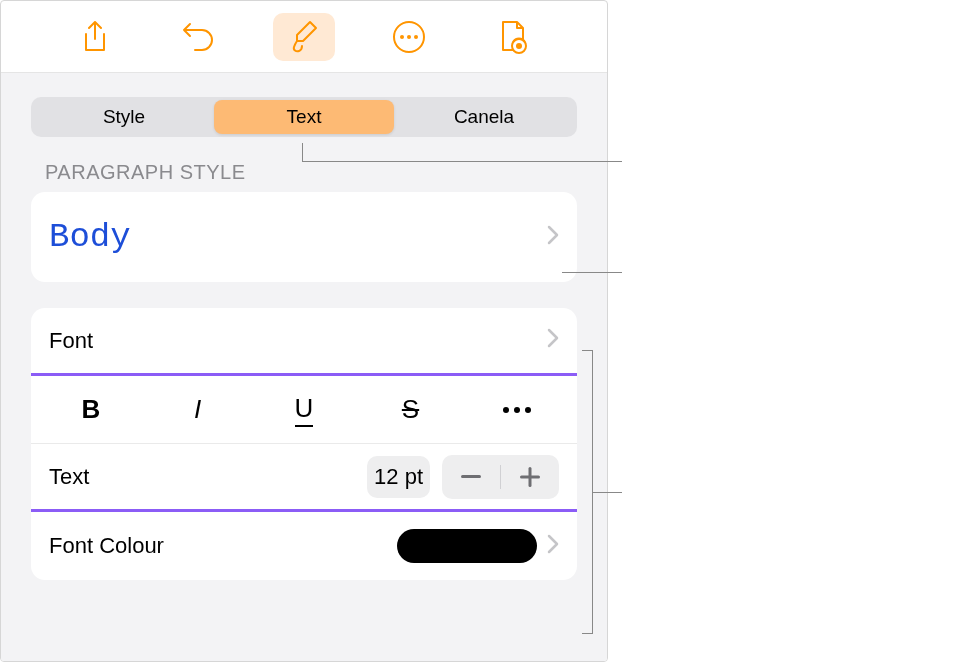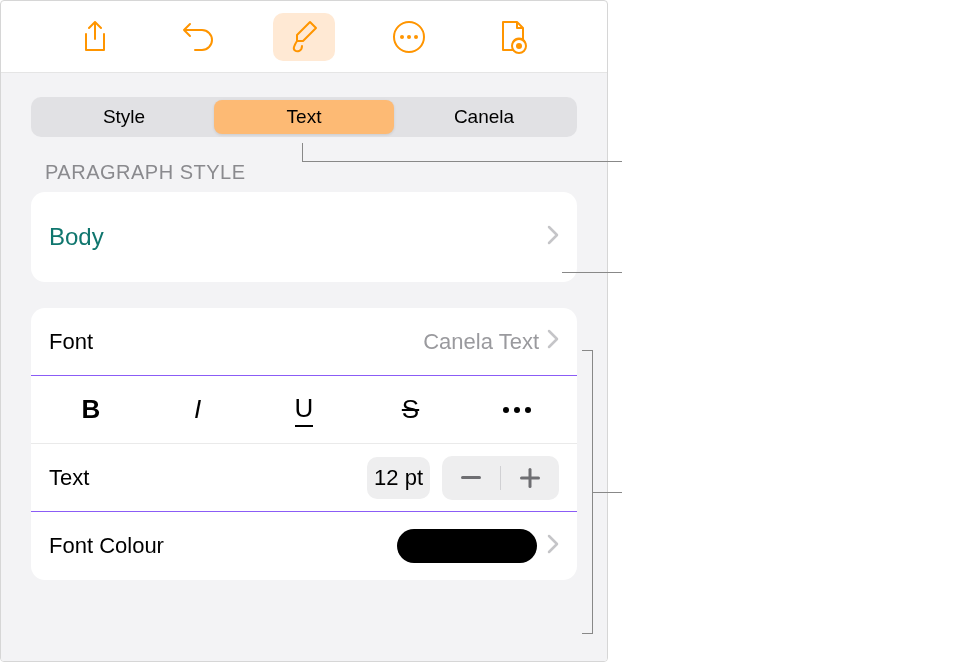--- a/index.html
+++ b/index.html
@@ -94,42 +94,42 @@
       background: #ffffff;
       border-radius: 14px;
       overflow: hidden;
     }
     .card-space { margin-top: 26px; }
     .row {
       display: flex;
       align-items: center;
       padding: 0 18px;
       min-height: 68px;
-      border-bottom: 1px solid #8b5cf6;
+      border-bottom: 3px solid #8b5cf6;
     }
     .row:last-child { border-bottom: none; }
     .row-label {
       font-size: 22px;
       color: #000;
       flex: 0 0 auto;
     }
     .row-spacer { flex: 1; }
     .row-value {
       font-size: 22px;
       color: #9a9a9e;
       margin-right: 8px;
     }
     .chevron {
       color: #c5c5c8;
       font-size: 20px;
     }
     .serif-body {
-      font-family: Liberation Sans, sans-serif;
-      font-size: 24px;
-      color: #0f766e;
+      font-family: Liberation Mono, monospace;
+      font-size: 34px;
+      color: #1d4ed8;
     }
     
     .style-row {
       display: flex;
       align-items: center;
       justify-content: space-between;
       padding: 0 20px;
       height: 68px;
       border-bottom: 1px solid #eaeaea;
     }
@@ -276,21 +276,20 @@
             </svg>
         </span>
       </div>
     </div>
 
     <div class="card card-space">
 
       <div class="row">
         <span class="row-label">Font</span>
         <div class="row-spacer"></div>
-        <span class="row-value">Canela Text</span>
         <span class="chevron">
           <svg width="12" height="20" viewBox="0 0 12 20">
               <path d="M2 2 L10 10 L2 18" stroke="#c5c5c8" stroke-width="2.5" fill="none" stroke-linecap="round" stroke-linejoin="round"></path>
             </svg>
         </span>
       </div>
 
       <div class="style-row">
         <div class="style-btn bold">
           <span>B</span>

